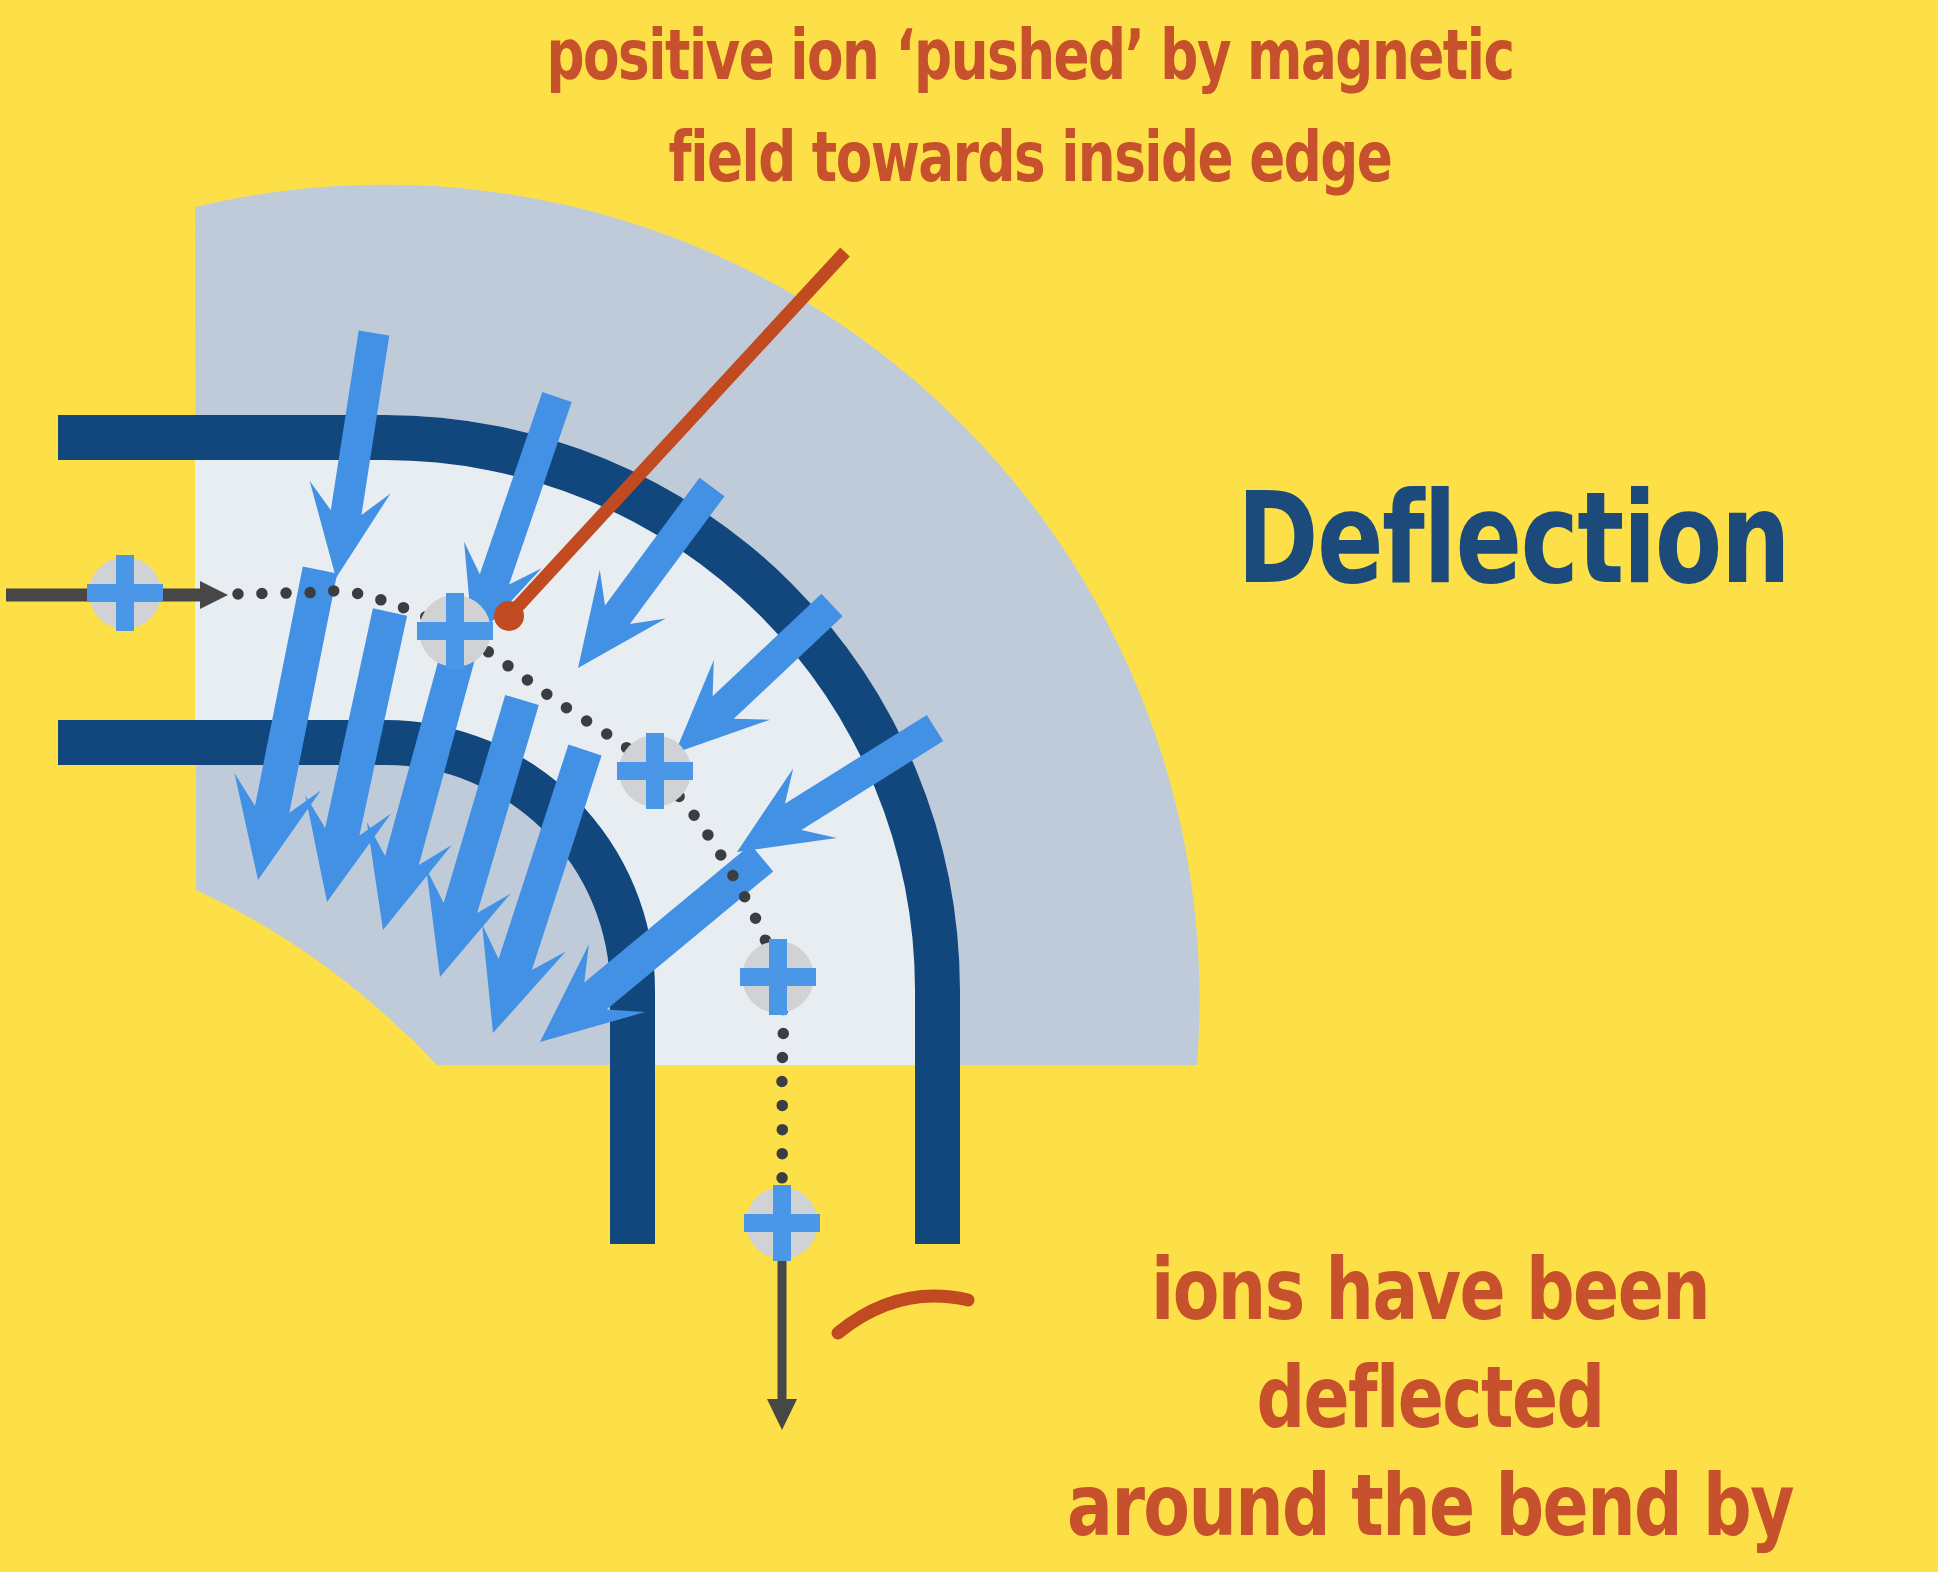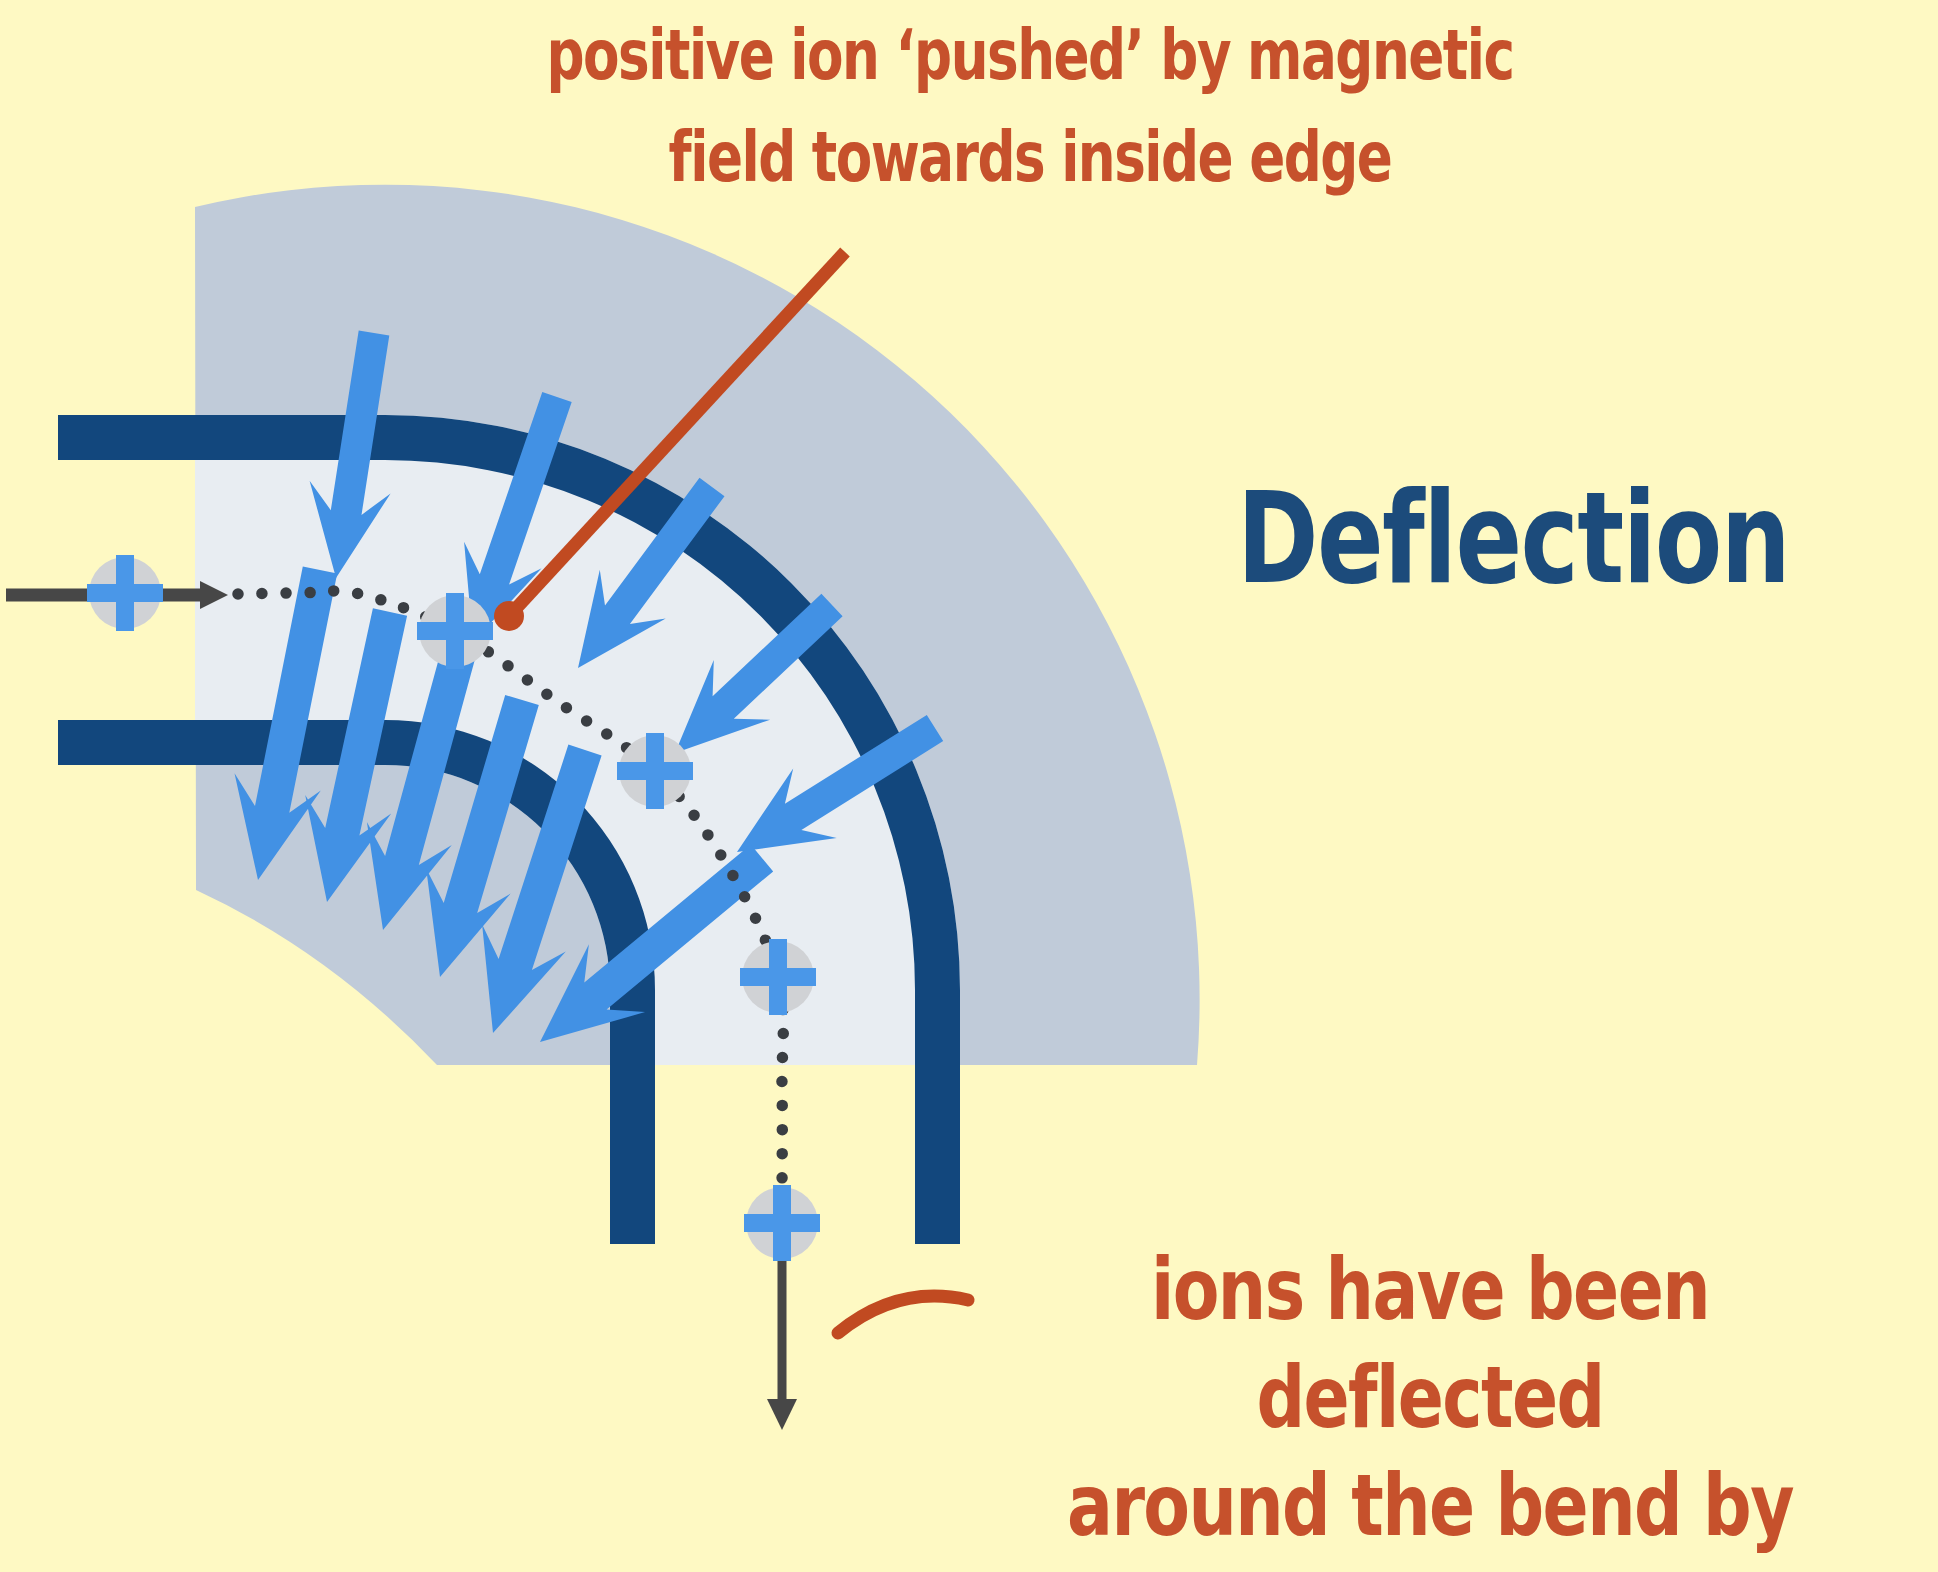--- a/index.html
+++ b/index.html
@@ -1,20 +1,20 @@
 <!DOCTYPE html>
 <html><head>
 <meta charset="utf-8">
 <style>
   html,body{margin:0;padding:0;background:#ffffff;}
   #stage{
     position:relative;
     width:1938px;height:1572px;
     overflow:hidden;
-    background:#fef9c3;
+    background:#fde047;
     font-family:"DejaVu Sans", sans-serif;
   }
   #diagram-svg{position:absolute;left:0;top:0;width:1938px;height:1572px;}
   .cap{
     position:absolute;
     font-weight:700;
     text-align:center;
     transform-origin:50% 0;
   }
   #caption-top{

